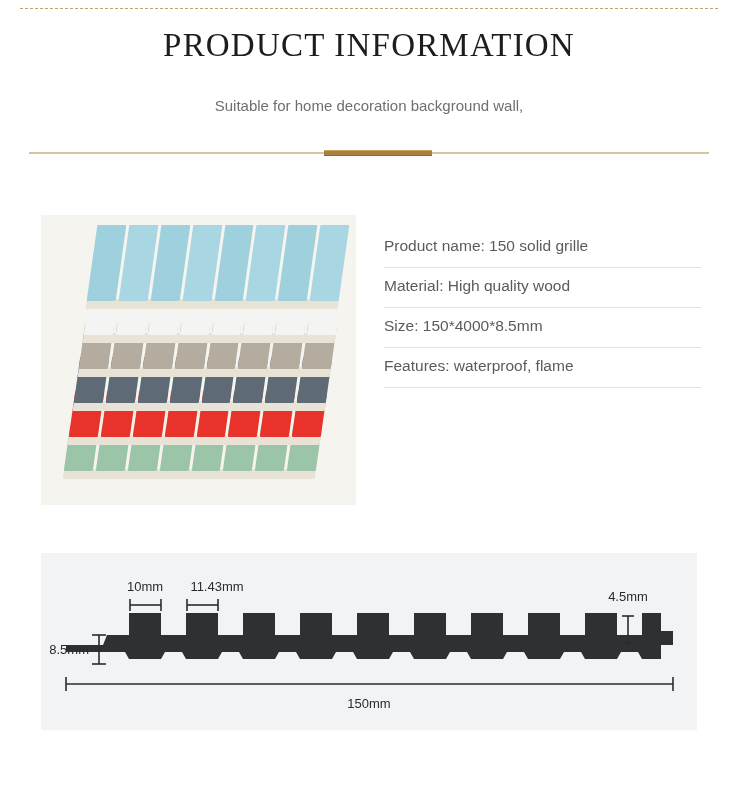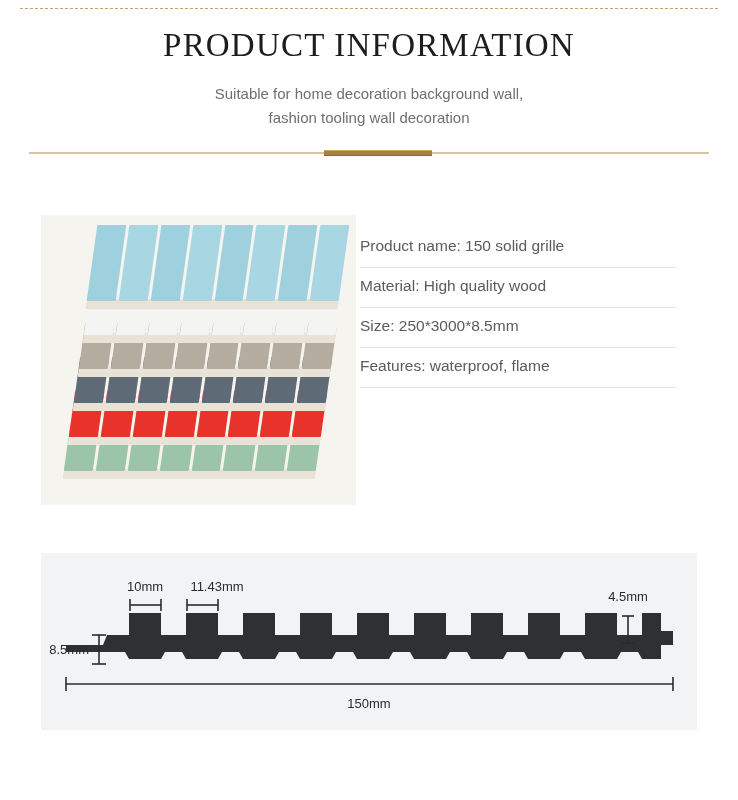--- a/index.html
+++ b/index.html
@@ -37,21 +37,21 @@
   .title {
     font-family: "Liberation Serif", serif;
     font-size: 33px;
     letter-spacing: 1.2px;
     color: #1d1d1d;
     line-height: 42px;
     font-weight: 400;
     white-space: nowrap;
   }
   .subtitle {
-    margin-top: 16px;
+    margin-top: 28px;
     font-size: 15px;
     color: #6f6f6f;
     line-height: 24px;
   }
 
   
   .divider-wrap {
     position: absolute;
     left: 29px;
     top: 148px;
@@ -119,21 +119,21 @@
     bottom: -8px;
     width: 100%;
     height: 10px;
     background: #e8e3d6;
     border-radius: 1px;
   }
 
   
   .specs {
     position: absolute;
-    left: 360px;
+    left: 384px;
     top: 228px;
     width: 317px;
   }
   .spec-row {
     font-size: 15.5px;
     color: #5b5b5b;
     line-height: 22px;
     padding: 7px 0 10px 0;
     border-bottom: 1px solid #e2e2e2;
     white-space: nowrap;
@@ -159,21 +159,20 @@
 </style>
 </head>
 <body>
 
 <div class="top-dash"></div>
 
 <div class="header">
   <div class="title">PRODUCT INFORMATION</div>
   <div class="subtitle">
     <div>Suitable for home decoration background wall,</div>
-    <div>fashion tooling wall decoration</div>
   </div>
 </div>
 
 <div class="divider-wrap">
   <div class="divider-line"></div>
   <div class="divider-center"></div>
 </div>
 
 <div class="photo">
   <div class="photo-stack">
@@ -261,21 +260,21 @@
         <div class="slat" style="background:#a8d6e2"></div>
       </div>
     </div>
 
   </div>
 </div>
 
 <div class="specs">
   <div class="spec-row">Product name: 150 solid grille</div>
   <div class="spec-row">Material: High quality wood</div>
-  <div class="spec-row">Size: 250*3000*8.5mm</div>
+  <div class="spec-row">Size: 150*4000*8.5mm</div>
   <div class="spec-row">Features: waterproof, flame</div>
 </div>
 
 <div class="diagram">
   <svg width="656" height="177" viewBox="0 0 656 177">
 
     <path fill="#2f3033" d="M 25 92
              L 62 92
              L 66 82
              L 88 82

